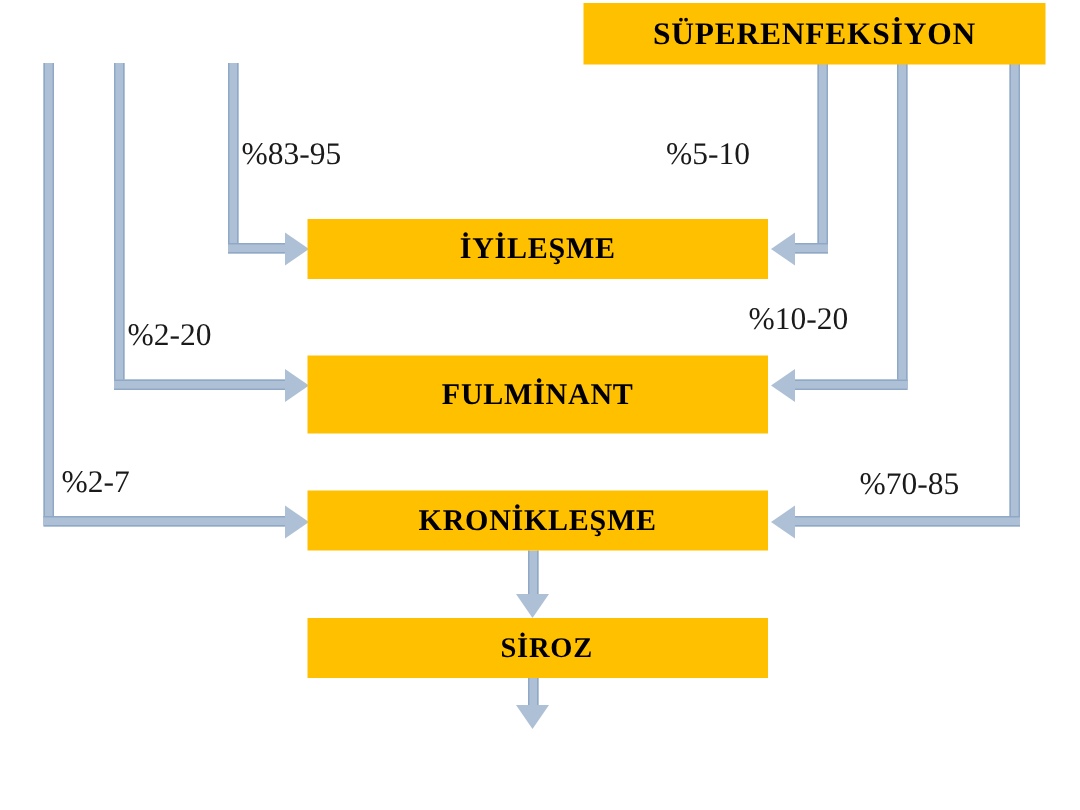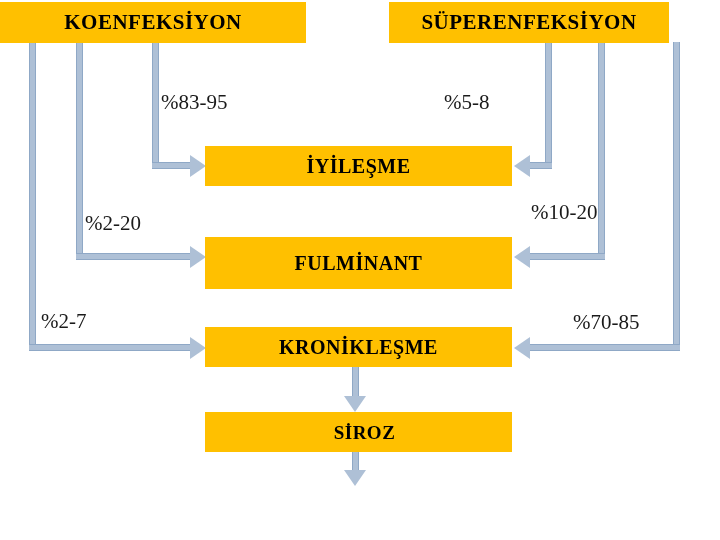--- a/index.html
+++ b/index.html
@@ -28,21 +28,21 @@
   .box-label {
     font-family: "Liberation Serif", "DejaVu Serif", serif;
     font-weight: bold;
     color: #000000;
     letter-spacing: 0.5px;
     white-space: nowrap;
     line-height: 1;
   }
 
   #box-koenfeksiyon { left: 0px;   top: 2px;   width: 306px; height: 41px; }
-  #box-superenfeksiyon { left: 389px; top: 2px; width: 280px; height: 41px; }
+  #box-superenfeksiyon { left: 389px; top: 2px; width: 308px; height: 41px; }
   #box-iyilesme     { left: 205px; top: 146px; width: 307px; height: 40px; }
   #box-fulminant    { left: 205px; top: 237px; width: 307px; height: 52px; }
   #box-kroniklesme  { left: 205px; top: 327px; width: 307px; height: 40px; }
   #box-siroz        { left: 205px; top: 412px; width: 307px; height: 40px; padding-left: 12px; }
   #box-hcc          { left: 205px; top: 485px; width: 307px; height: 40px; }
 
   #box-koenfeksiyon .box-label,
   #box-superenfeksiyon .box-label { font-size: 21px; }
   #box-iyilesme .box-label,
   #box-fulminant .box-label,
@@ -95,21 +95,21 @@
     position: absolute;
     font-family: "Liberation Serif", "DejaVu Serif", serif;
     font-size: 21px;
     color: #1a1a1a;
     white-space: nowrap;
     line-height: 1;
   }
   #pct-83-95   { left: 161px; top: 92px; text-align: right; }
   #pct-5-10    { left: 444px; top: 92px; }
   #pct-2-20    { left: 85px;  top: 213px; }
-  #pct-10-20   { left: 499px; top: 202px; margin-left: 32px; }
+  #pct-10-20   { left: 499px; top: 202px; }
   #pct-2-7     { left: 41px;  top: 311px; }
   #pct-70-85   { left: 573px; top: 312px; }
 </style>
 </head>
 <body>
 
 <div id="canvas">
 
   <div class="vline" style="left:152px; top:42px; height:126px;"></div>
   <div class="hline" style="left:152px; top:162px; width:42px;"></div>
@@ -134,23 +134,20 @@
   <div class="vline" style="left:673px; top:42px; height:308px;"></div>
   <div class="hline" style="left:530px; top:344px; width:150px;"></div>
   <div class="arrow-left" style="left:514px; top:337px;"></div>
 
   <div class="vline" style="left:352px; top:367px; height:31px;"></div>
   <div class="arrow-down" style="left:344px; top:396px;"></div>
 
   <div class="vline" style="left:352px; top:452px; height:20px;"></div>
   <div class="arrow-down" style="left:344px; top:470px;"></div>
 
-  <div class="box" id="box-koenfeksiyon">
-    <span class="box-label">KOENFEKSİYON</span>
-  </div>
 
   <div class="box" id="box-superenfeksiyon">
     <span class="box-label">SÜPERENFEKSİYON</span>
   </div>
 
   <div class="box" id="box-iyilesme">
     <span class="box-label">İYİLEŞME</span>
   </div>
 
   <div class="box" id="box-fulminant">
@@ -161,21 +158,21 @@
     <span class="box-label">KRONİKLEŞME</span>
   </div>
 
   <div class="box" id="box-siroz">
     <span class="box-label">SİROZ</span>
   </div>
 
 
   <span class="pct" id="pct-83-95">%83-95</span>
 
-  <span class="pct" id="pct-5-10">%5-8</span>
+  <span class="pct" id="pct-5-10">%5-10</span>
 
   <span class="pct" id="pct-2-20">%2-20</span>
 
   <span class="pct" id="pct-10-20">%10-20</span>
 
   <span class="pct" id="pct-2-7">%2-7</span>
 
   <span class="pct" id="pct-70-85">%70-85</span>
 
 </div>

